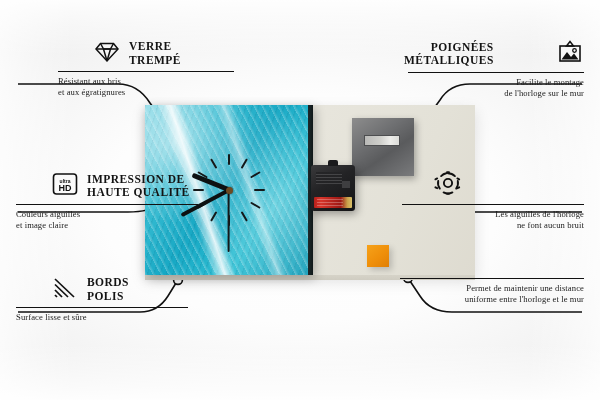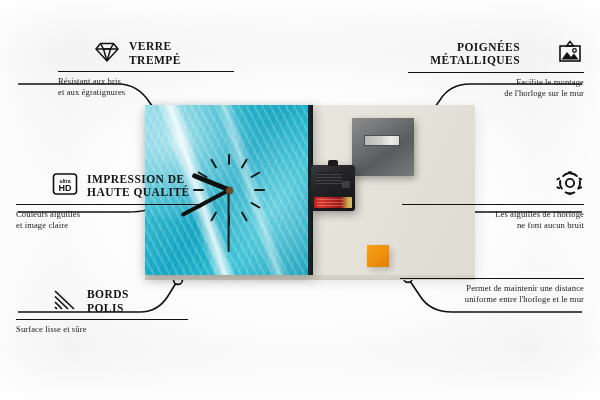--- a/index.html
+++ b/index.html
@@ -108,27 +108,27 @@
     line-height:13.5px;text-transform:uppercase;white-space:pre-line;
   }
   .co-sub{
     font-size:8.6px;color:#1b1b1b;line-height:11px;white-space:pre-line;
     letter-spacing:.1px;
   }
   .rule{height:1px;background:#111;}
   .ico{display:block;padding-left:36px;}
 
   .left .head{display:flex;align-items:center;gap:9px;justify-content:flex-start;}
-  .right .head{display:flex;align-items:center;justify-content:flex-end;font-family:Liberation Serif, serif;}
+  .right .head{display:flex;align-items:center;gap:9px;justify-content:space-between;font-family:Liberation Serif, serif;}
   .right .co-title,.right .co-sub{text-align:right;}
 
   
   #c-verre   {left:16px; top:40px;  width:180px;margin-left:42px;}
   #c-impr    {left:16px; top:172px; width:186px;}
-  #c-bords   {left:16px; top:276px; width:176px;margin-top:12px;}
+  #c-bords   {left:16px; top:276px; width:176px;}
   #c-poign   {left:404px;top:40px;  width:180px;}
   #c-meca    {left:398px;top:170px; width:186px;}
   #c-entre   {left:396px;top:274px; width:188px;}
 
   svg.leader{position:absolute;left:0;top:0;width:600px;height:400px;pointer-events:none;}
 </style>
 </head>
 <body>
 
 <div id="page">

